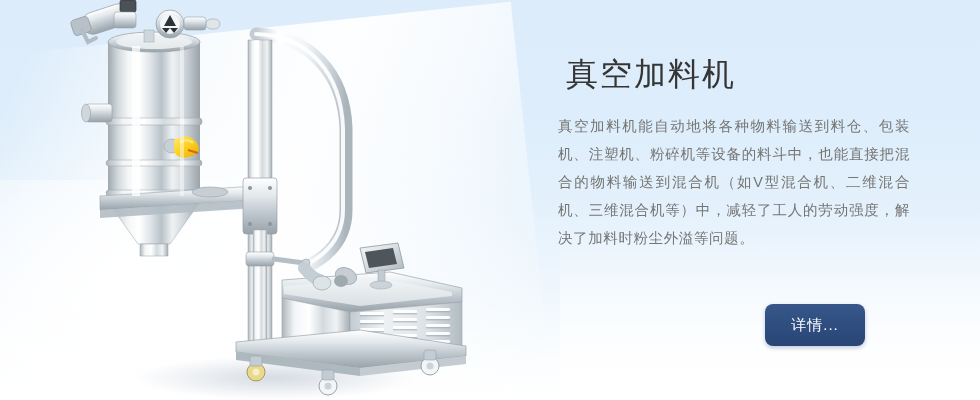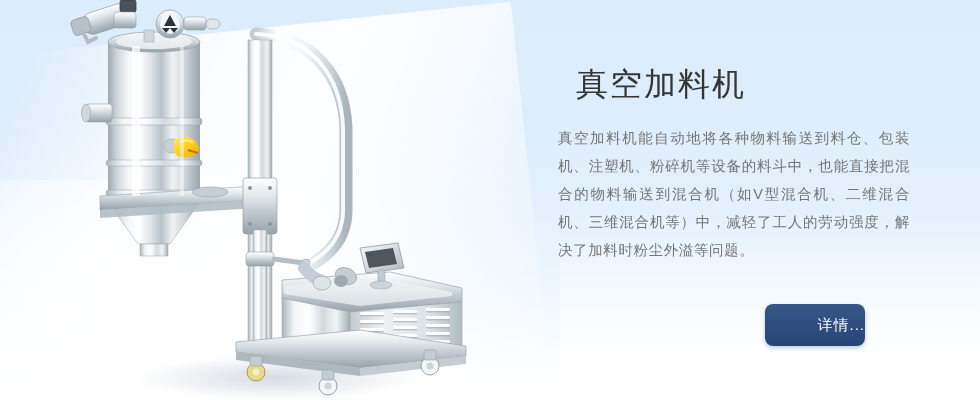--- a/index.html
+++ b/index.html
@@ -72,21 +72,21 @@
     left: 558px;
     top: 44px;
     width: 400px;
   }
   #headline {
     font-size: 32px;
     line-height: 44px;
     color: #353535;
     letter-spacing: 2px;
     font-weight: 400;
-    margin: 18px;
+    margin: 8px;
   }
   #description {
     margin: 16px 0 0 0;
     width: 352px;
     font-size: 14.5px;
     line-height: 28px;
     color: #757575;
     letter-spacing: 0.6px;
     text-align: justify;
   }
@@ -100,21 +100,20 @@
     border: none;
     border-radius: 8px;
     background: linear-gradient(to bottom, #39578a 0%, #2f4e80 48%, #2a4576 100%);
     color: #ffffff;
     font-size: 15px;
     letter-spacing: 1px;
     font-family: "Liberation Sans", "DejaVu Sans", sans-serif;
     cursor: pointer;
     box-shadow: 0 2px 4px rgba(40,70,120,0.28);
     padding: 0;
-    text-align: right;
   }
 </style>
 </head>
 <body>
 
 <div id="banner">
 
   <div class="light-streak"></div>
   <div class="corner-glow"></div>
   <div class="right-haze"></div>

